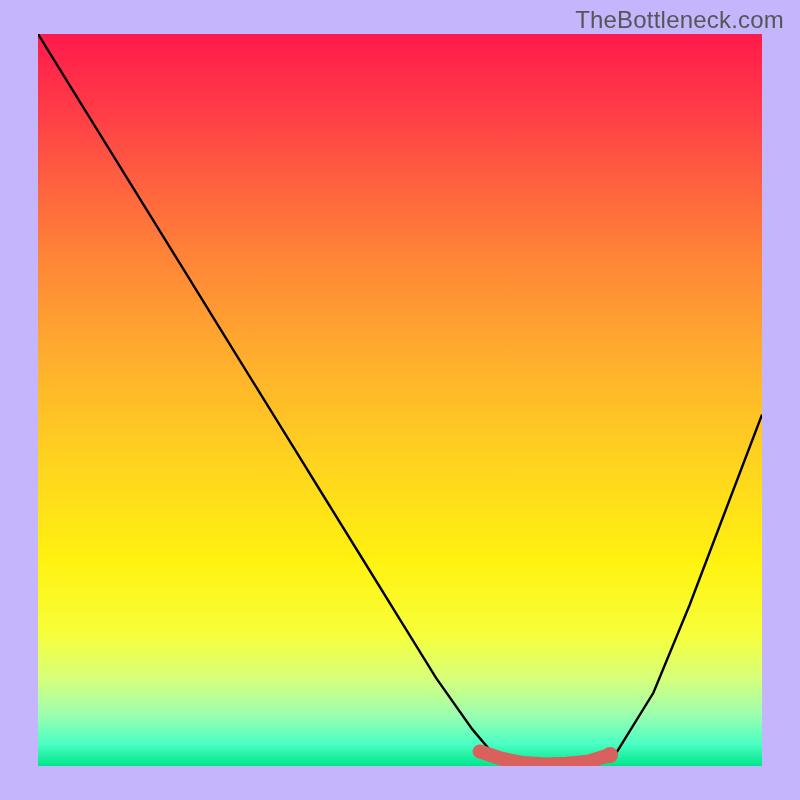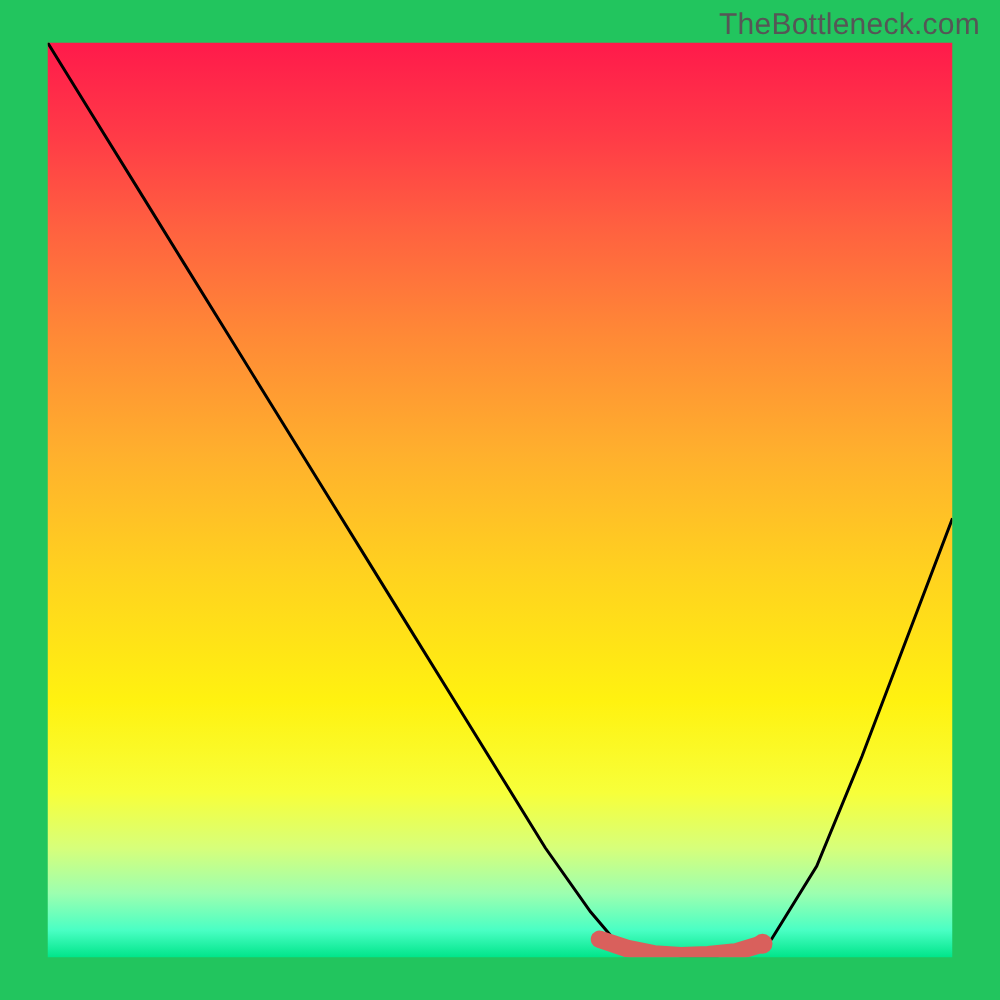--- a/index.html
+++ b/index.html
@@ -7,21 +7,21 @@
     padding: 0;
     width: 800px;
     height: 800px;
     background: #000;
     overflow: hidden;
   }
   .frame {
     position: relative;
     width: 800px;
     height: 800px;
-    background: #22c55e;
+    background: #c4b5fd;
   }
   .plot-area {
     position: absolute;
     left: 38px;
     top: 34px;
     width: 724px;
     height: 732px;
     overflow: hidden;
   }
   .gradient {

